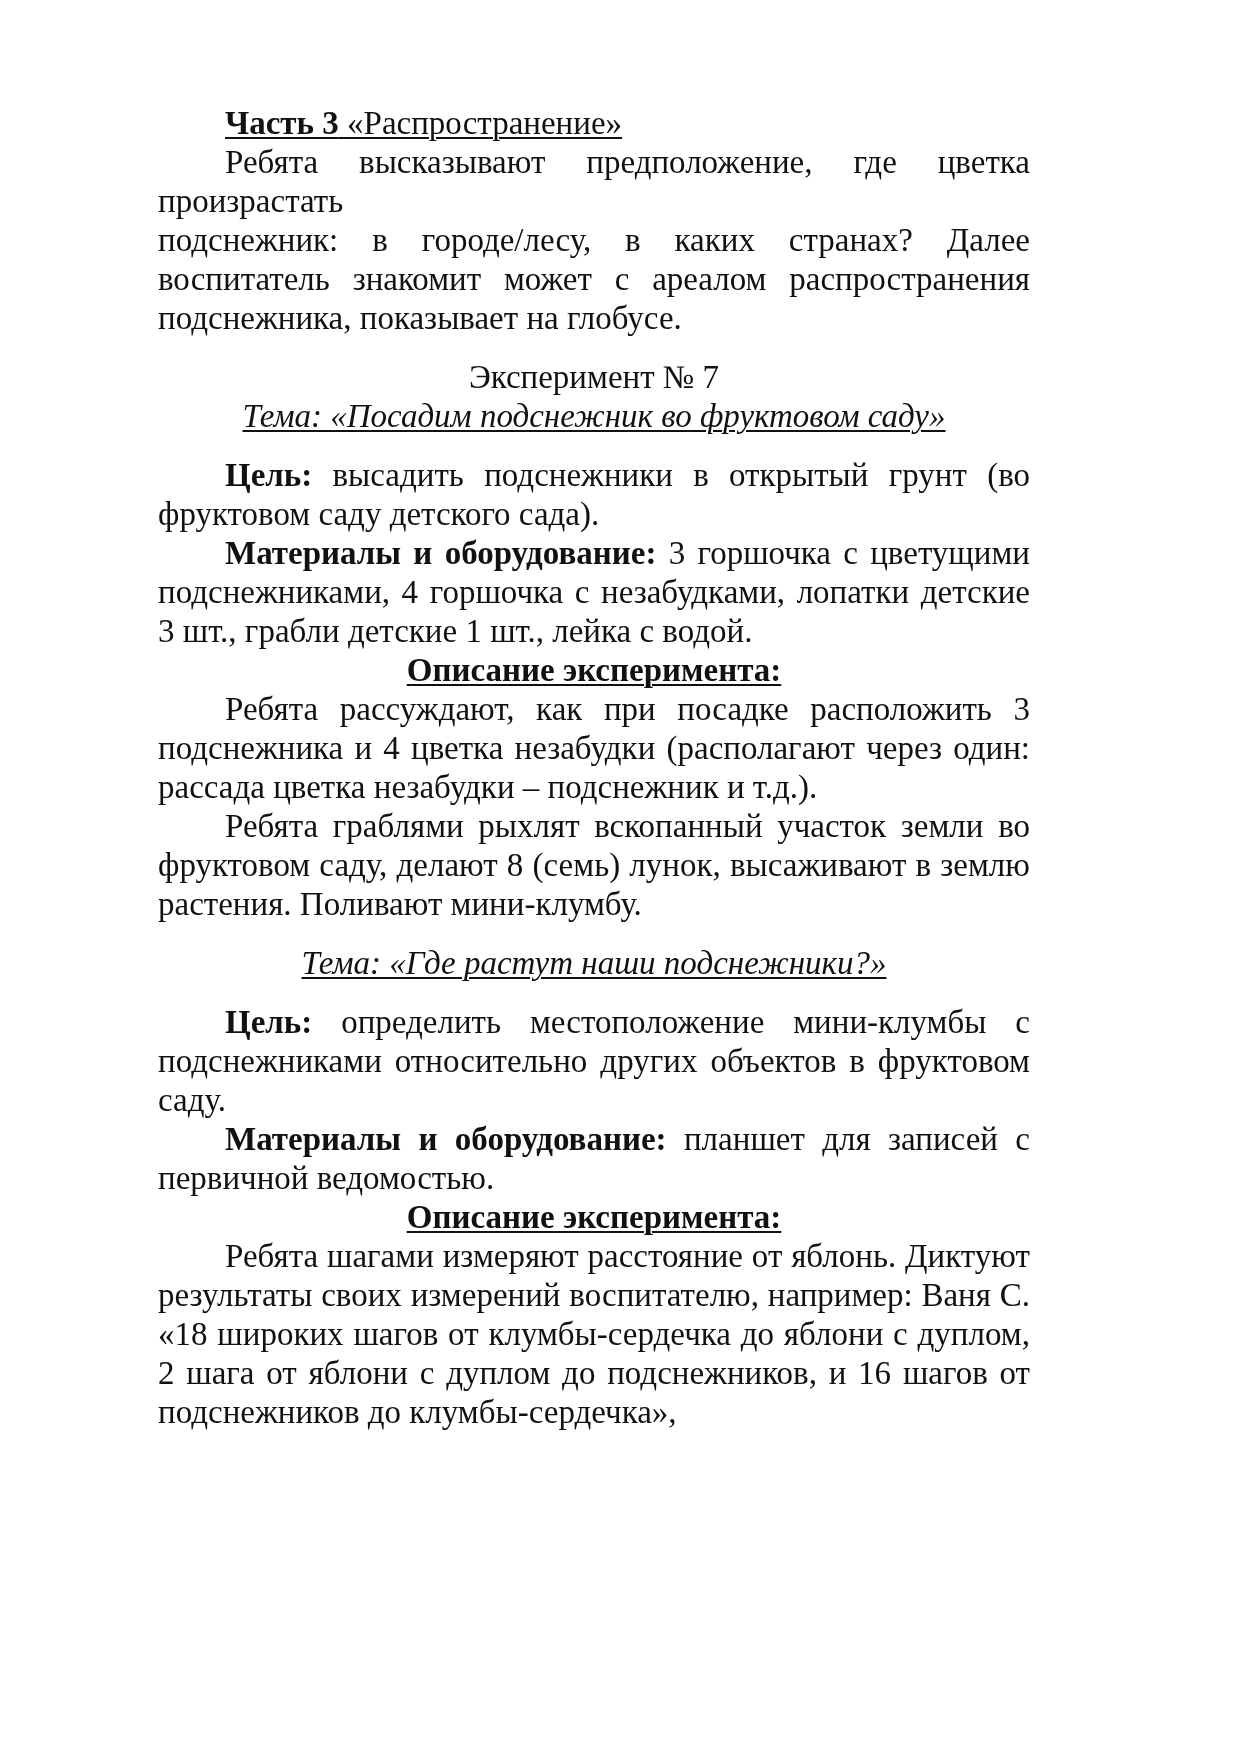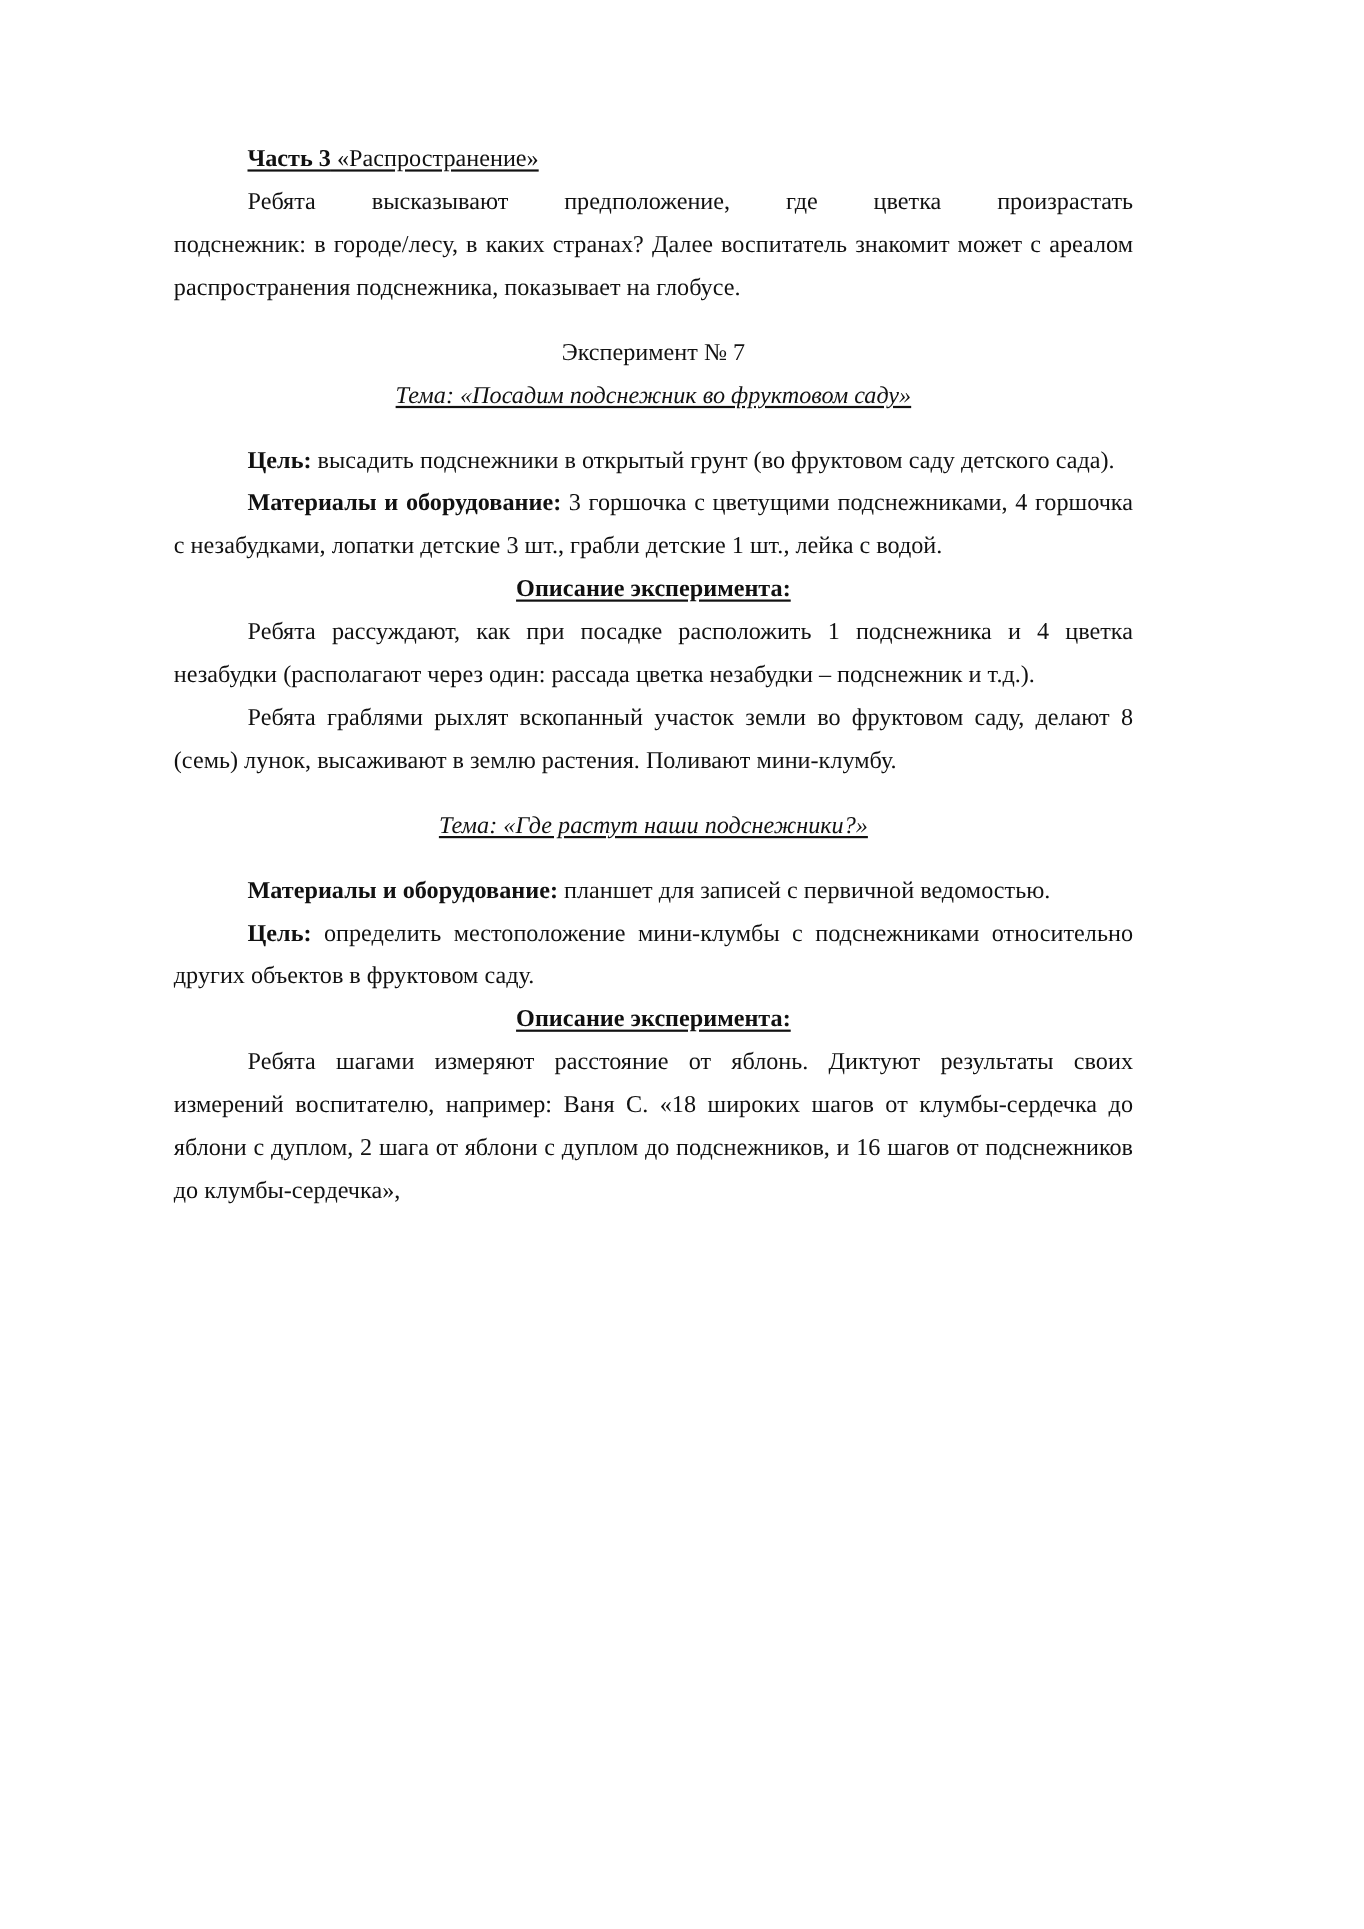--- a/index.html
+++ b/index.html
@@ -3,24 +3,23 @@
 <meta charset="utf-8">
 <style>
   html, body { margin: 0; padding: 0; background: #ffffff; }
   body { width: 1240px; height: 1754px; position: relative; overflow: hidden; }
   .page {
     position: absolute;
     left: 158px;
     top: 104px;
     width: 872px;
     font-family: "Liberation Serif", "DejaVu Serif", serif;
-    font-size: 22px;
+    font-size: 33px;
     line-height: 39px;
     color: #111111;
-    margin-top: 20px;
   }
   p { margin: 0; text-align: justify; }
   .indent { text-indent: 67px; }
   .center { text-align: center; }
   .u { text-decoration: underline; text-decoration-thickness: 2px; text-underline-offset: 3px; text-align: right; }
   b { font-weight: bold; }
   .theme { font-style: italic; text-decoration: underline; text-decoration-thickness: 2px; text-underline-offset: 3px; }
   .gap-m { height: 20px; }
   .line-just { text-align-last: justify; }
 </style>
@@ -37,28 +36,28 @@
   <p class="center">Эксперимент № 7</p>
   <p class="center"><span class="theme">Тема: «Посадим подснежник во фруктовом саду»</span></p>
 
   <div class="gap-m"></div>
   <p class="indent"><b>Цель:</b><span> высадить подснежники в открытый грунт (во фруктовом саду детского сада).</span></p>
 
   <p class="indent"><b>Материалы и оборудование:</b><span> 3 горшочка с цветущими подснежниками, 4 горшочка с незабудками, лопатки детские 3 шт., грабли детские 1 шт., лейка с водой.</span></p>
 
   <p class="center"><b class="u">Описание эксперимента:</b></p>
 
-  <p class="indent">Ребята рассуждают, как при посадке расположить 1 подснежника и 4 цветка незабудки (располагают через один: рассада цветка незабудки – подснежник и т.д.).</p>
+  <p class="indent">Ребята рассуждают, как при посадке расположить 3 подснежника и 4 цветка незабудки (располагают через один: рассада цветка незабудки – подснежник и т.д.).</p>
   <p class="indent">Ребята граблями рыхлят вскопанный участок земли во фруктовом саду, делают 8 (семь) лунок, высаживают в землю растения. Поливают мини-клумбу.</p>
 
   <div class="gap-m"></div>
   <p class="center"><span class="theme">Тема: «Где растут наши подснежники?»</span></p>
 
   <div class="gap-m"></div>
+  <p class="indent"><b>Цель:</b><span> определить местоположение мини-клумбы с подснежниками относительно других объектов в фруктовом саду.</span></p>
+
   <p class="indent"><b>Материалы и оборудование:</b><span> планшет для записей с первичной ведомостью.</span></p>
-
-  <p class="indent"><b>Цель:</b><span> определить местоположение мини-клумбы с подснежниками относительно других объектов в фруктовом саду.</span></p>
 
   <p class="center"><b class="u">Описание эксперимента:</b></p>
 
   <p class="indent">Ребята шагами измеряют расстояние от яблонь. Диктуют результаты своих измерений воспитателю, например: Ваня С. «18 широких шагов от клумбы-сердечка до яблони с дуплом, 2 шага от яблони с дуплом до подснежников, и 16 шагов от подснежников до клумбы-сердечка»,</p>
 
 </div>
 
 </body></html>

